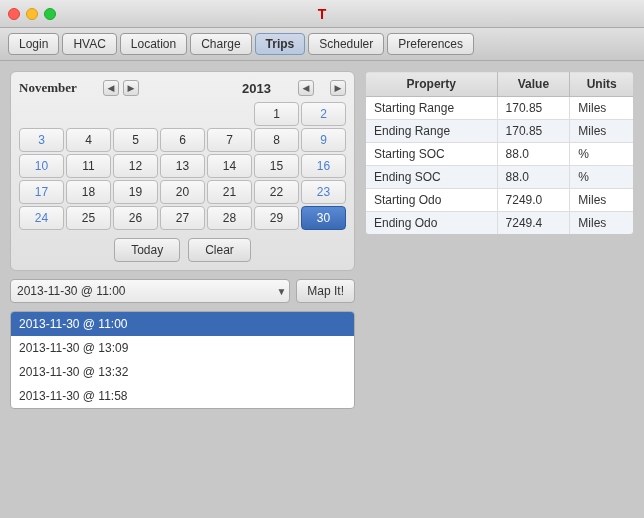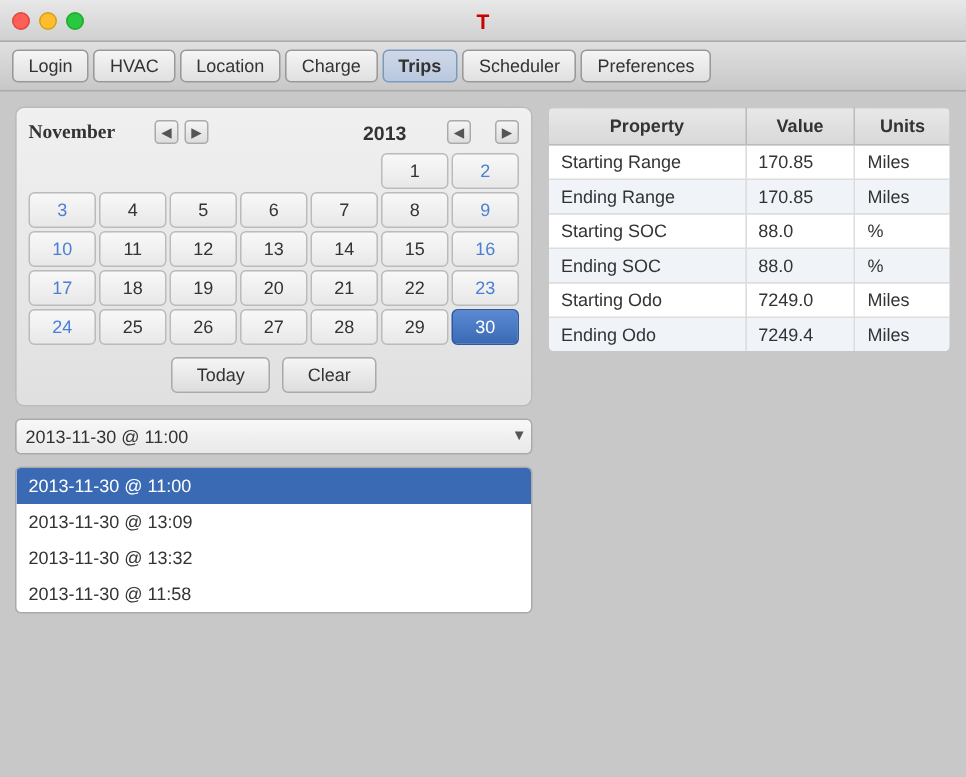--- a/index.html
+++ b/index.html
@@ -358,20 +358,21 @@
         <button class="cal-btn">Today</button>
         <button class="cal-btn">Clear</button>
       </div>
     </div>
 
     <div class="dropdown-section">
       <div class="trip-dropdown-wrapper">
         <select class="trip-dropdown" id="trip-select"><option value="2013-11-30 @ 11:00">2013-11-30 @ 11:00</option><option value="2013-11-30 @ 13:09">2013-11-30 @ 13:09</option><option value="2013-11-30 @ 13:32">2013-11-30 @ 13:32</option><option value="2013-11-30 @ 15:49">2013-11-30 @ 15:49</option><option value="2013-11-30 @ 17:58">2013-11-30 @ 17:58</option></select>
         <span class="dropdown-arrow">▼</span>
       </div>
+      <button class="map-btn">Map It!</button>
     </div>
 
     <div class="dropdown-list" id="dropdown-list">
     <div class="dropdown-item active">2013-11-30 @ 11:00</div>
         <div class="dropdown-item">2013-11-30 @ 13:09</div>
         <div class="dropdown-item">2013-11-30 @ 13:32</div>
         <div class="dropdown-item">2013-11-30 @ 11:58</div>
       </div>
   </div>
 

